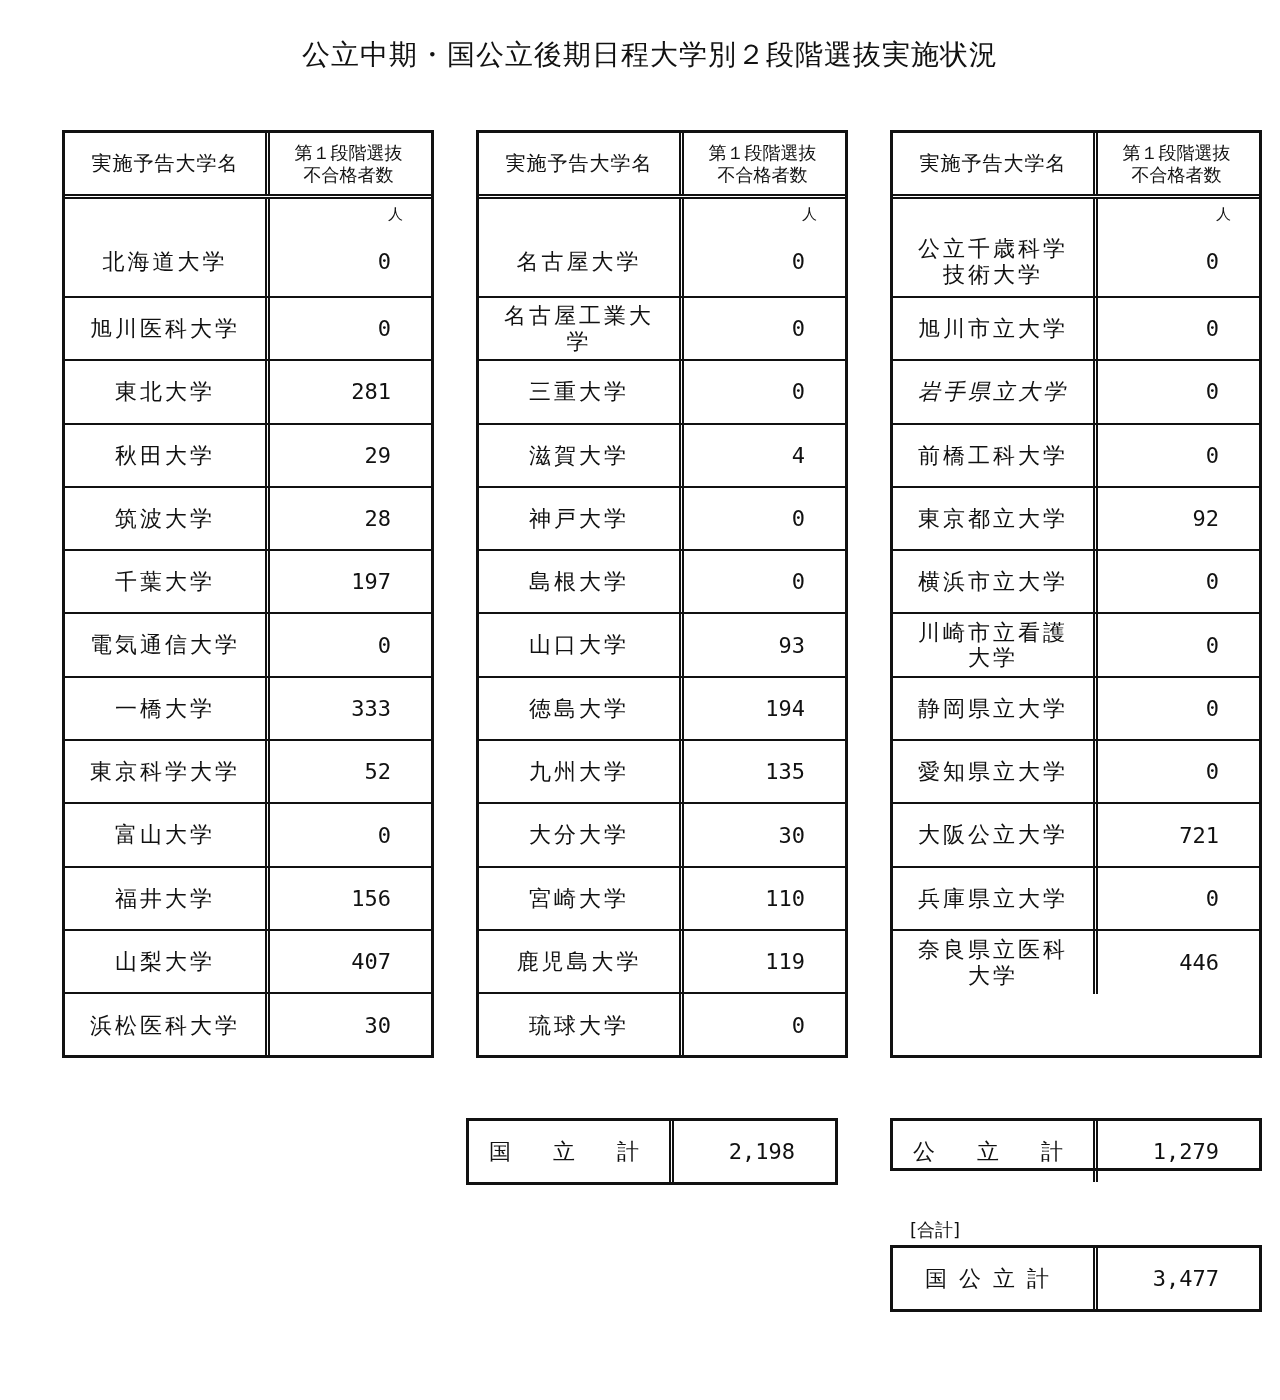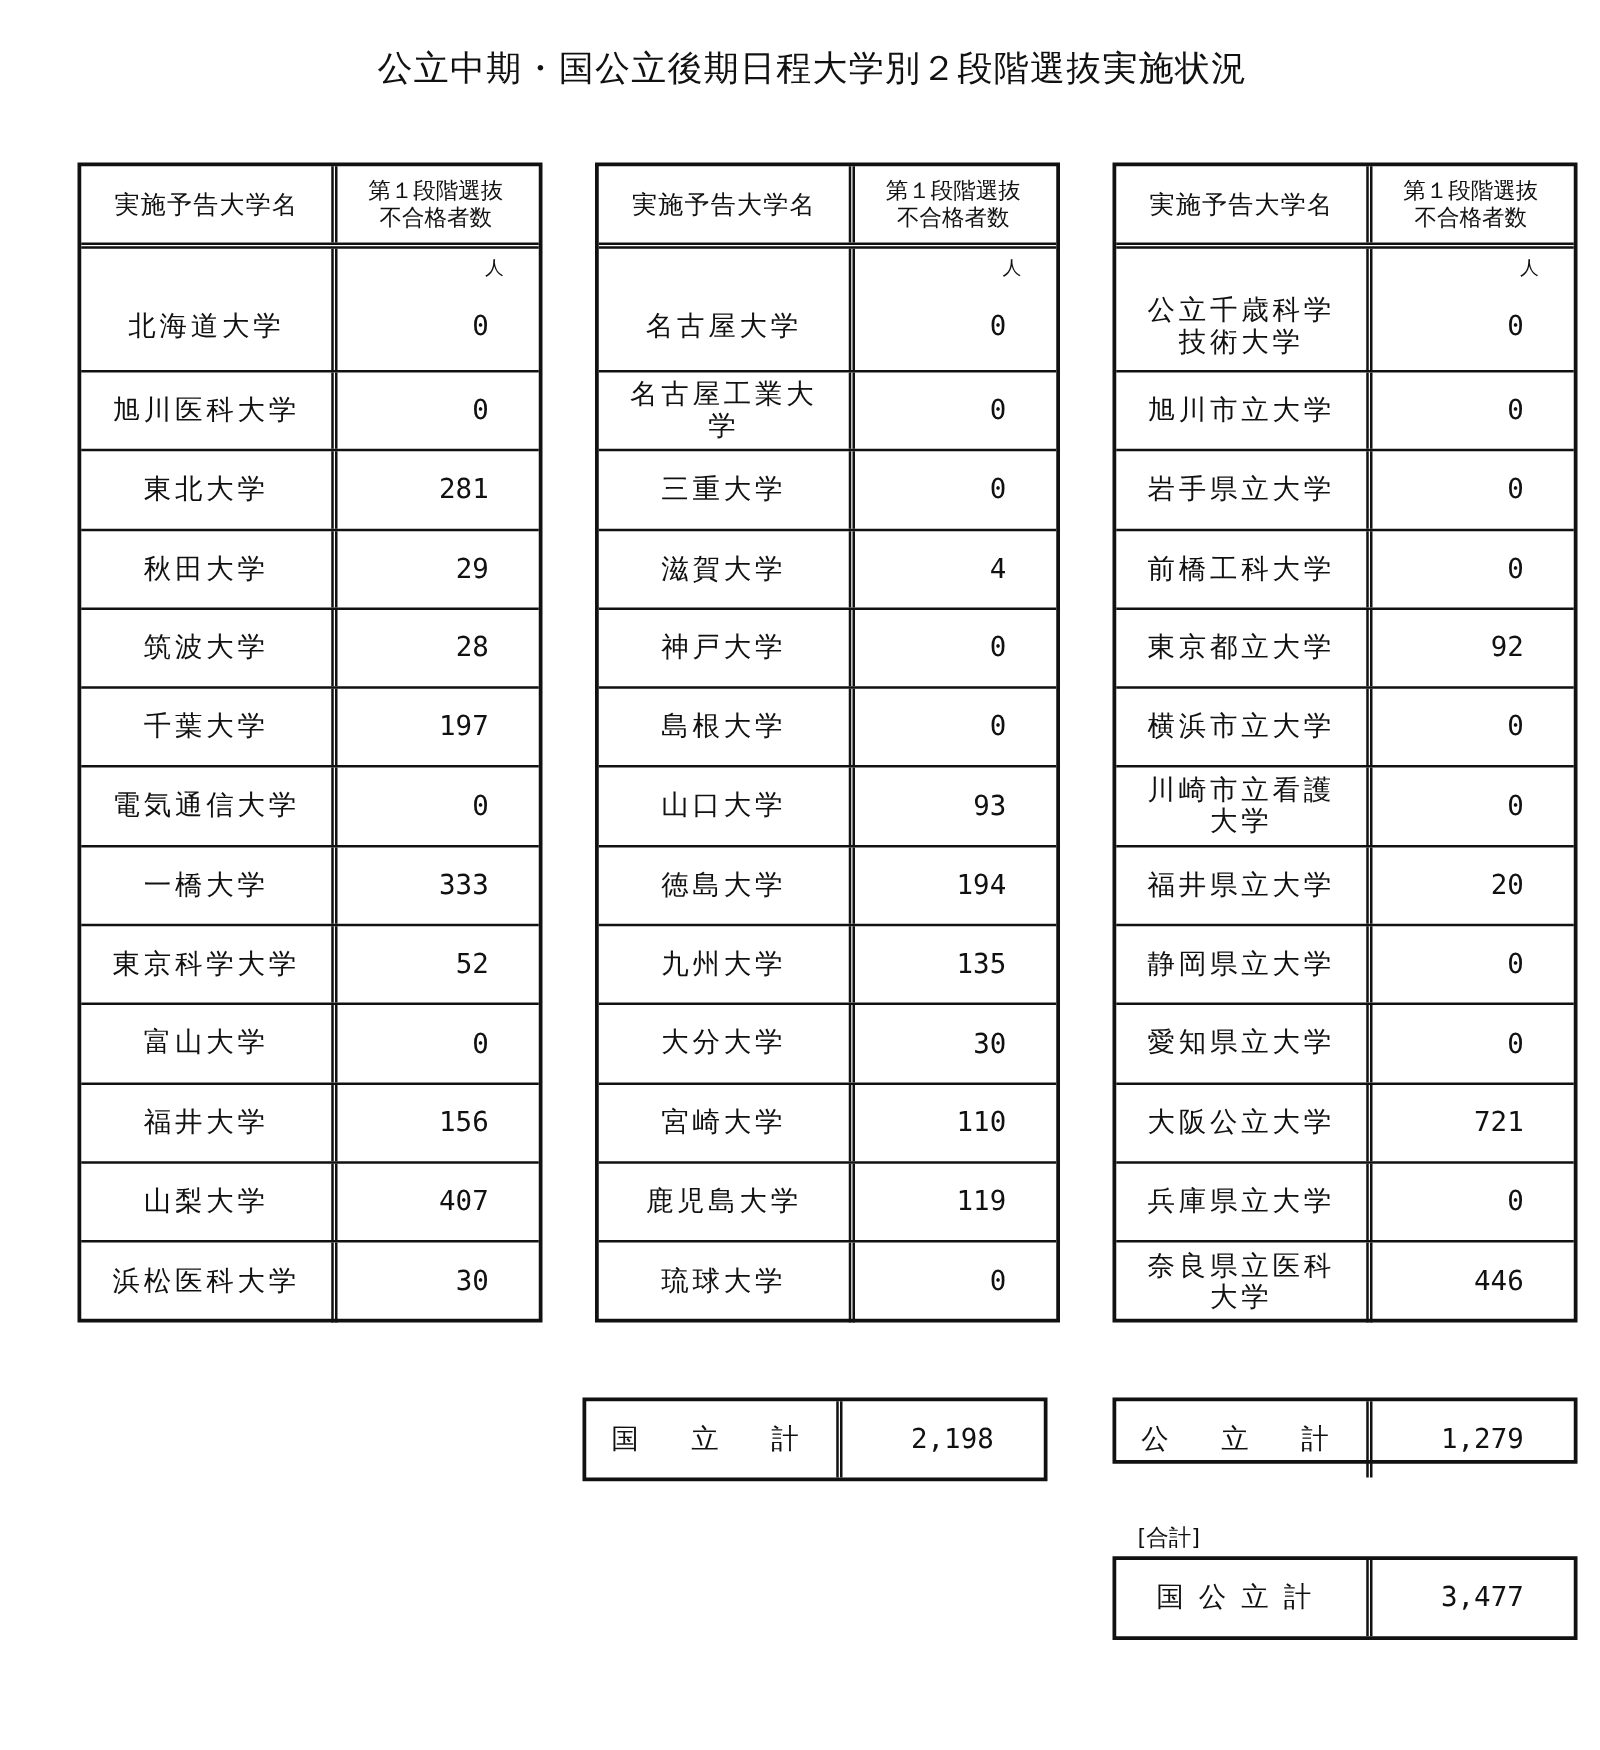--- a/index.html
+++ b/index.html
@@ -213,21 +213,21 @@
           <span>0</span>
         </div>
       </div>
       <div class="row" style="height:63.3px;">
         <div class="cname" style="padding:0 14px;">旭川市立大学</div>
         <div class="cval">
           <span>0</span>
         </div>
       </div>
       <div class="row" style="height:63.3px;">
-        <div class="cname" style="padding:0 14px;">岩手県立大学</div>
+        <div class="cname" style="padding:0 14px;font-style:italic;">岩手県立大学</div>
         <div class="cval">
           <span>0</span>
         </div>
       </div>
       <div class="row" style="height:63.3px;">
         <div class="cname" style="padding:0 14px;">前橋工科大学</div>
         <div class="cval">
           <span>0</span>
         </div>
       </div>
@@ -240,26 +240,20 @@
       <div class="row" style="height:63.3px;">
         <div class="cname" style="padding:0 14px;">横浜市立大学</div>
         <div class="cval">
           <span>0</span>
         </div>
       </div>
       <div class="row" style="height:63.3px;">
         <div class="cname" style="padding:0 14px;">川崎市立看護大学</div>
         <div class="cval">
           <span>0</span>
-        </div>
-      </div>
-      <div class="row" style="height:63.3px;">
-        <div class="cname" style="padding:0 14px;">福井県立大学</div>
-        <div class="cval">
-          <span>20</span>
         </div>
       </div>
       <div class="row" style="height:63.3px;">
         <div class="cname" style="padding:0 14px;">静岡県立大学</div>
         <div class="cval">
           <span>0</span>
         </div>
       </div>
       <div class="row" style="height:63.3px;">
         <div class="cname" style="padding:0 14px;">愛知県立大学</div>

